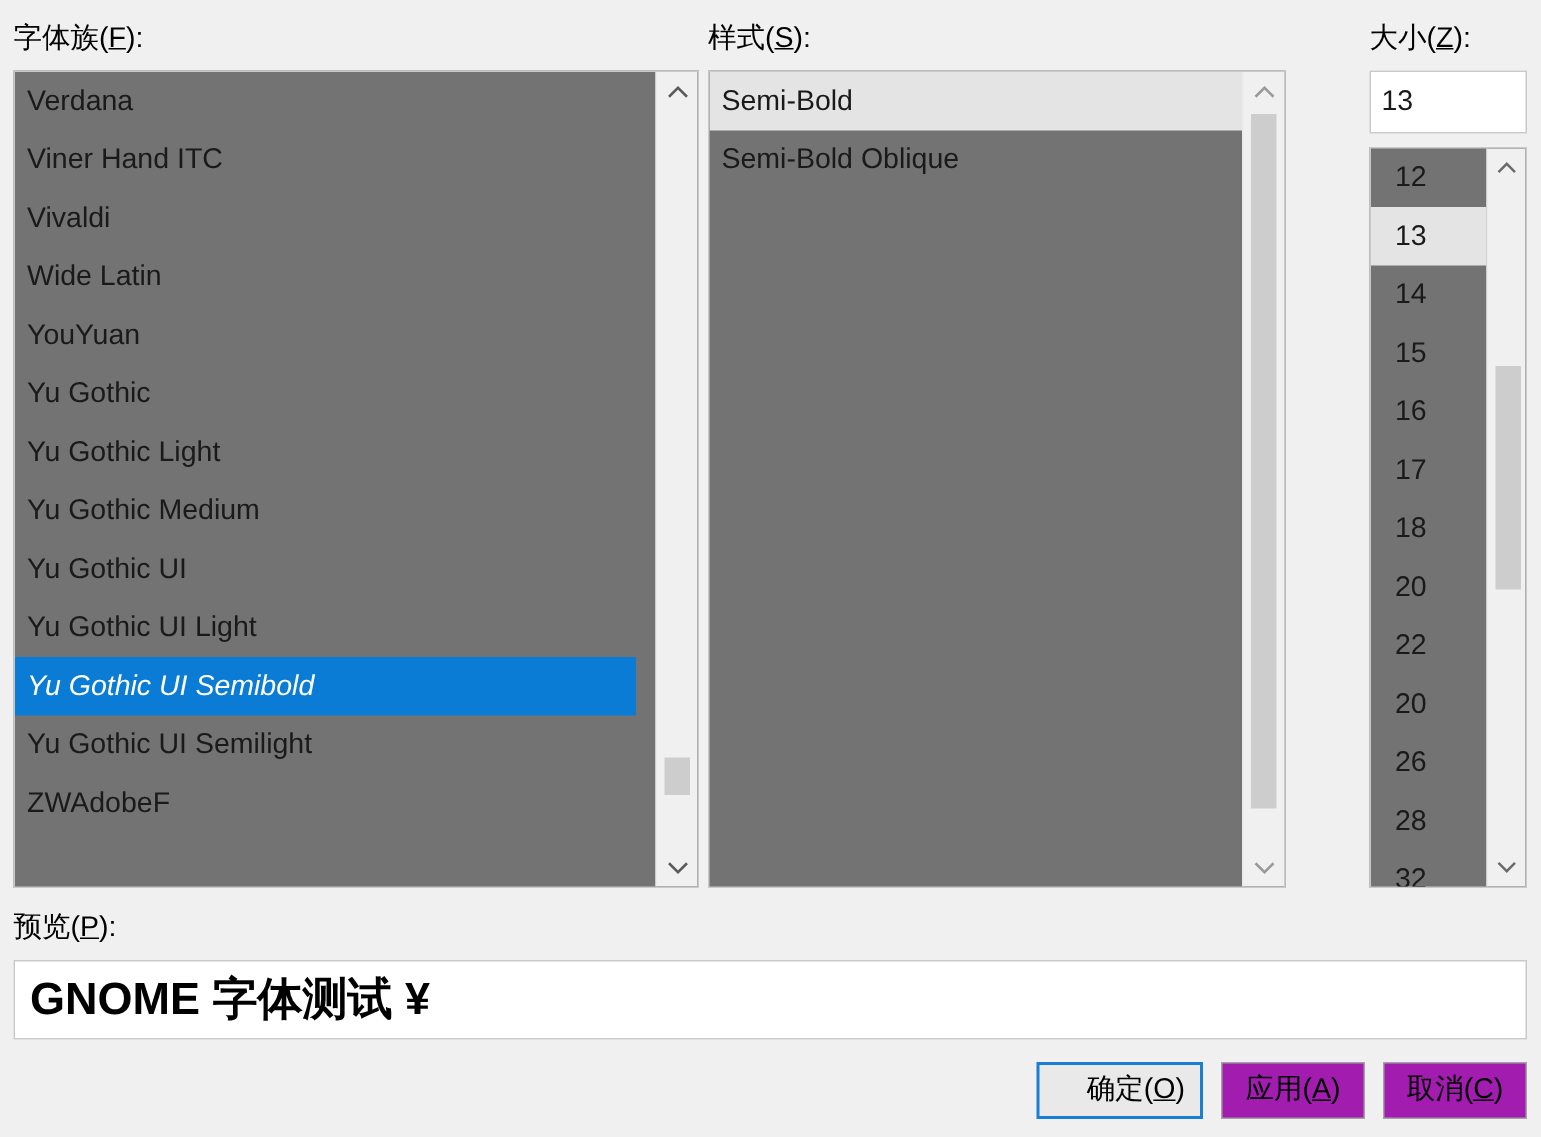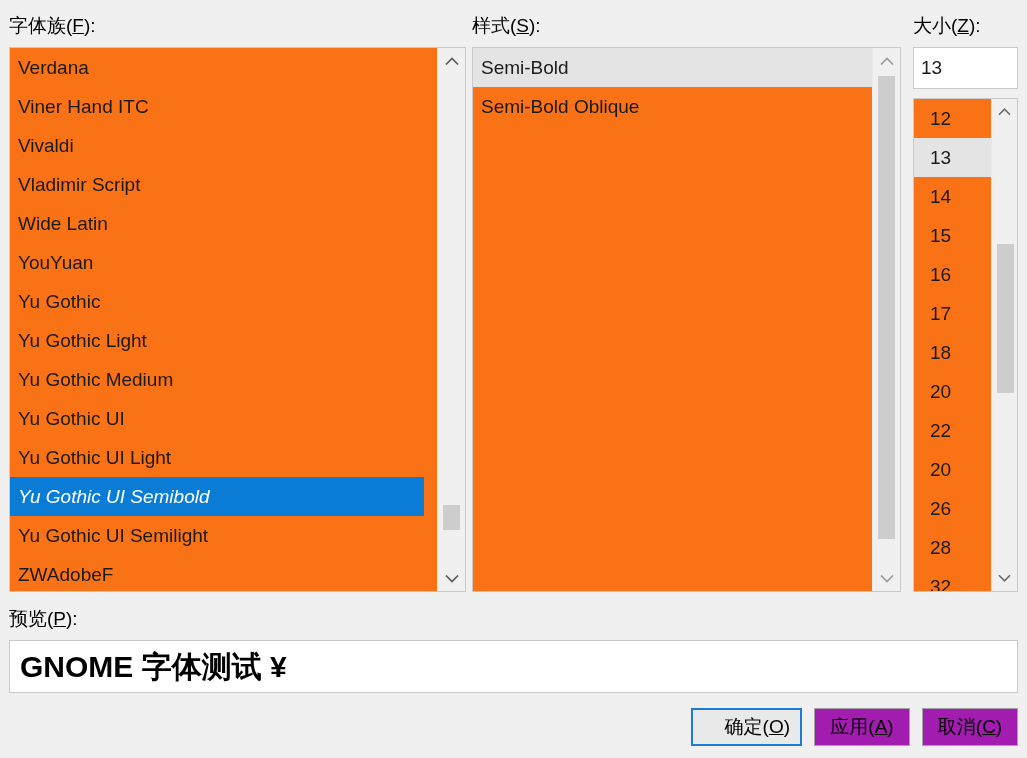--- a/index.html
+++ b/index.html
@@ -32,21 +32,21 @@
   }
   .col-label u { text-decoration: underline; }
 
   #label-family { left: 9px;   top: 14px; }
   #label-style  { left: 472px; top: 14px; }
   #label-size   { left: 913px; top: 14px; }
 
   
   .listbox {
     position: absolute;
-    background: #f97316;
+    background: #737373;
     border: 1px solid #c9c9c9;
     box-sizing: border-box;
     overflow: hidden;
     display: flex;
   }
   .list-viewport {
     flex: 1 1 auto;
     overflow: hidden;
     position: relative;
   }
@@ -97,21 +97,21 @@
     top: 47px;
     width: 457px;
     height: 545px;
   }
   #family-list .list-row.sel { width: 414px; font-style: italic; }
 
   
   #style-list {
     left: 472px;
     top: 47px;
-    width: 429px;
+    width: 385px;
     height: 545px;
   }
 
   
   #size-entry {
     position: absolute;
     left: 913px;
     top: 47px;
     width: 105px;
     height: 42px;
@@ -203,21 +203,20 @@
 
 <div class="dialog">
 
   <div class="col-label" id="label-family"><span>字体族</span>(<u>F</u>):</div>
 
   <div class="listbox" id="family-list">
     <div class="list-viewport" id="family-viewport">
         <div class="list-row"><span>Verdana</span></div>
         <div class="list-row"><span>Viner Hand ITC</span></div>
         <div class="list-row"><span>Vivaldi</span></div>
-        <div class="list-row"><span>Vladimir Script</span></div>
         <div class="list-row"><span>Wide Latin</span></div>
         <div class="list-row"><span>YouYuan</span></div>
         <div class="list-row"><span>Yu Gothic</span></div>
         <div class="list-row"><span>Yu Gothic Light</span></div>
         <div class="list-row"><span>Yu Gothic Medium</span></div>
         <div class="list-row"><span>Yu Gothic UI</span></div>
         <div class="list-row"><span>Yu Gothic UI Light</span></div>
         <div class="list-row sel"><span>Yu Gothic UI Semibold</span></div>
         <div class="list-row"><span>Yu Gothic UI Semilight</span></div>
         <div class="list-row"><span>ZWAdobeF</span></div>

